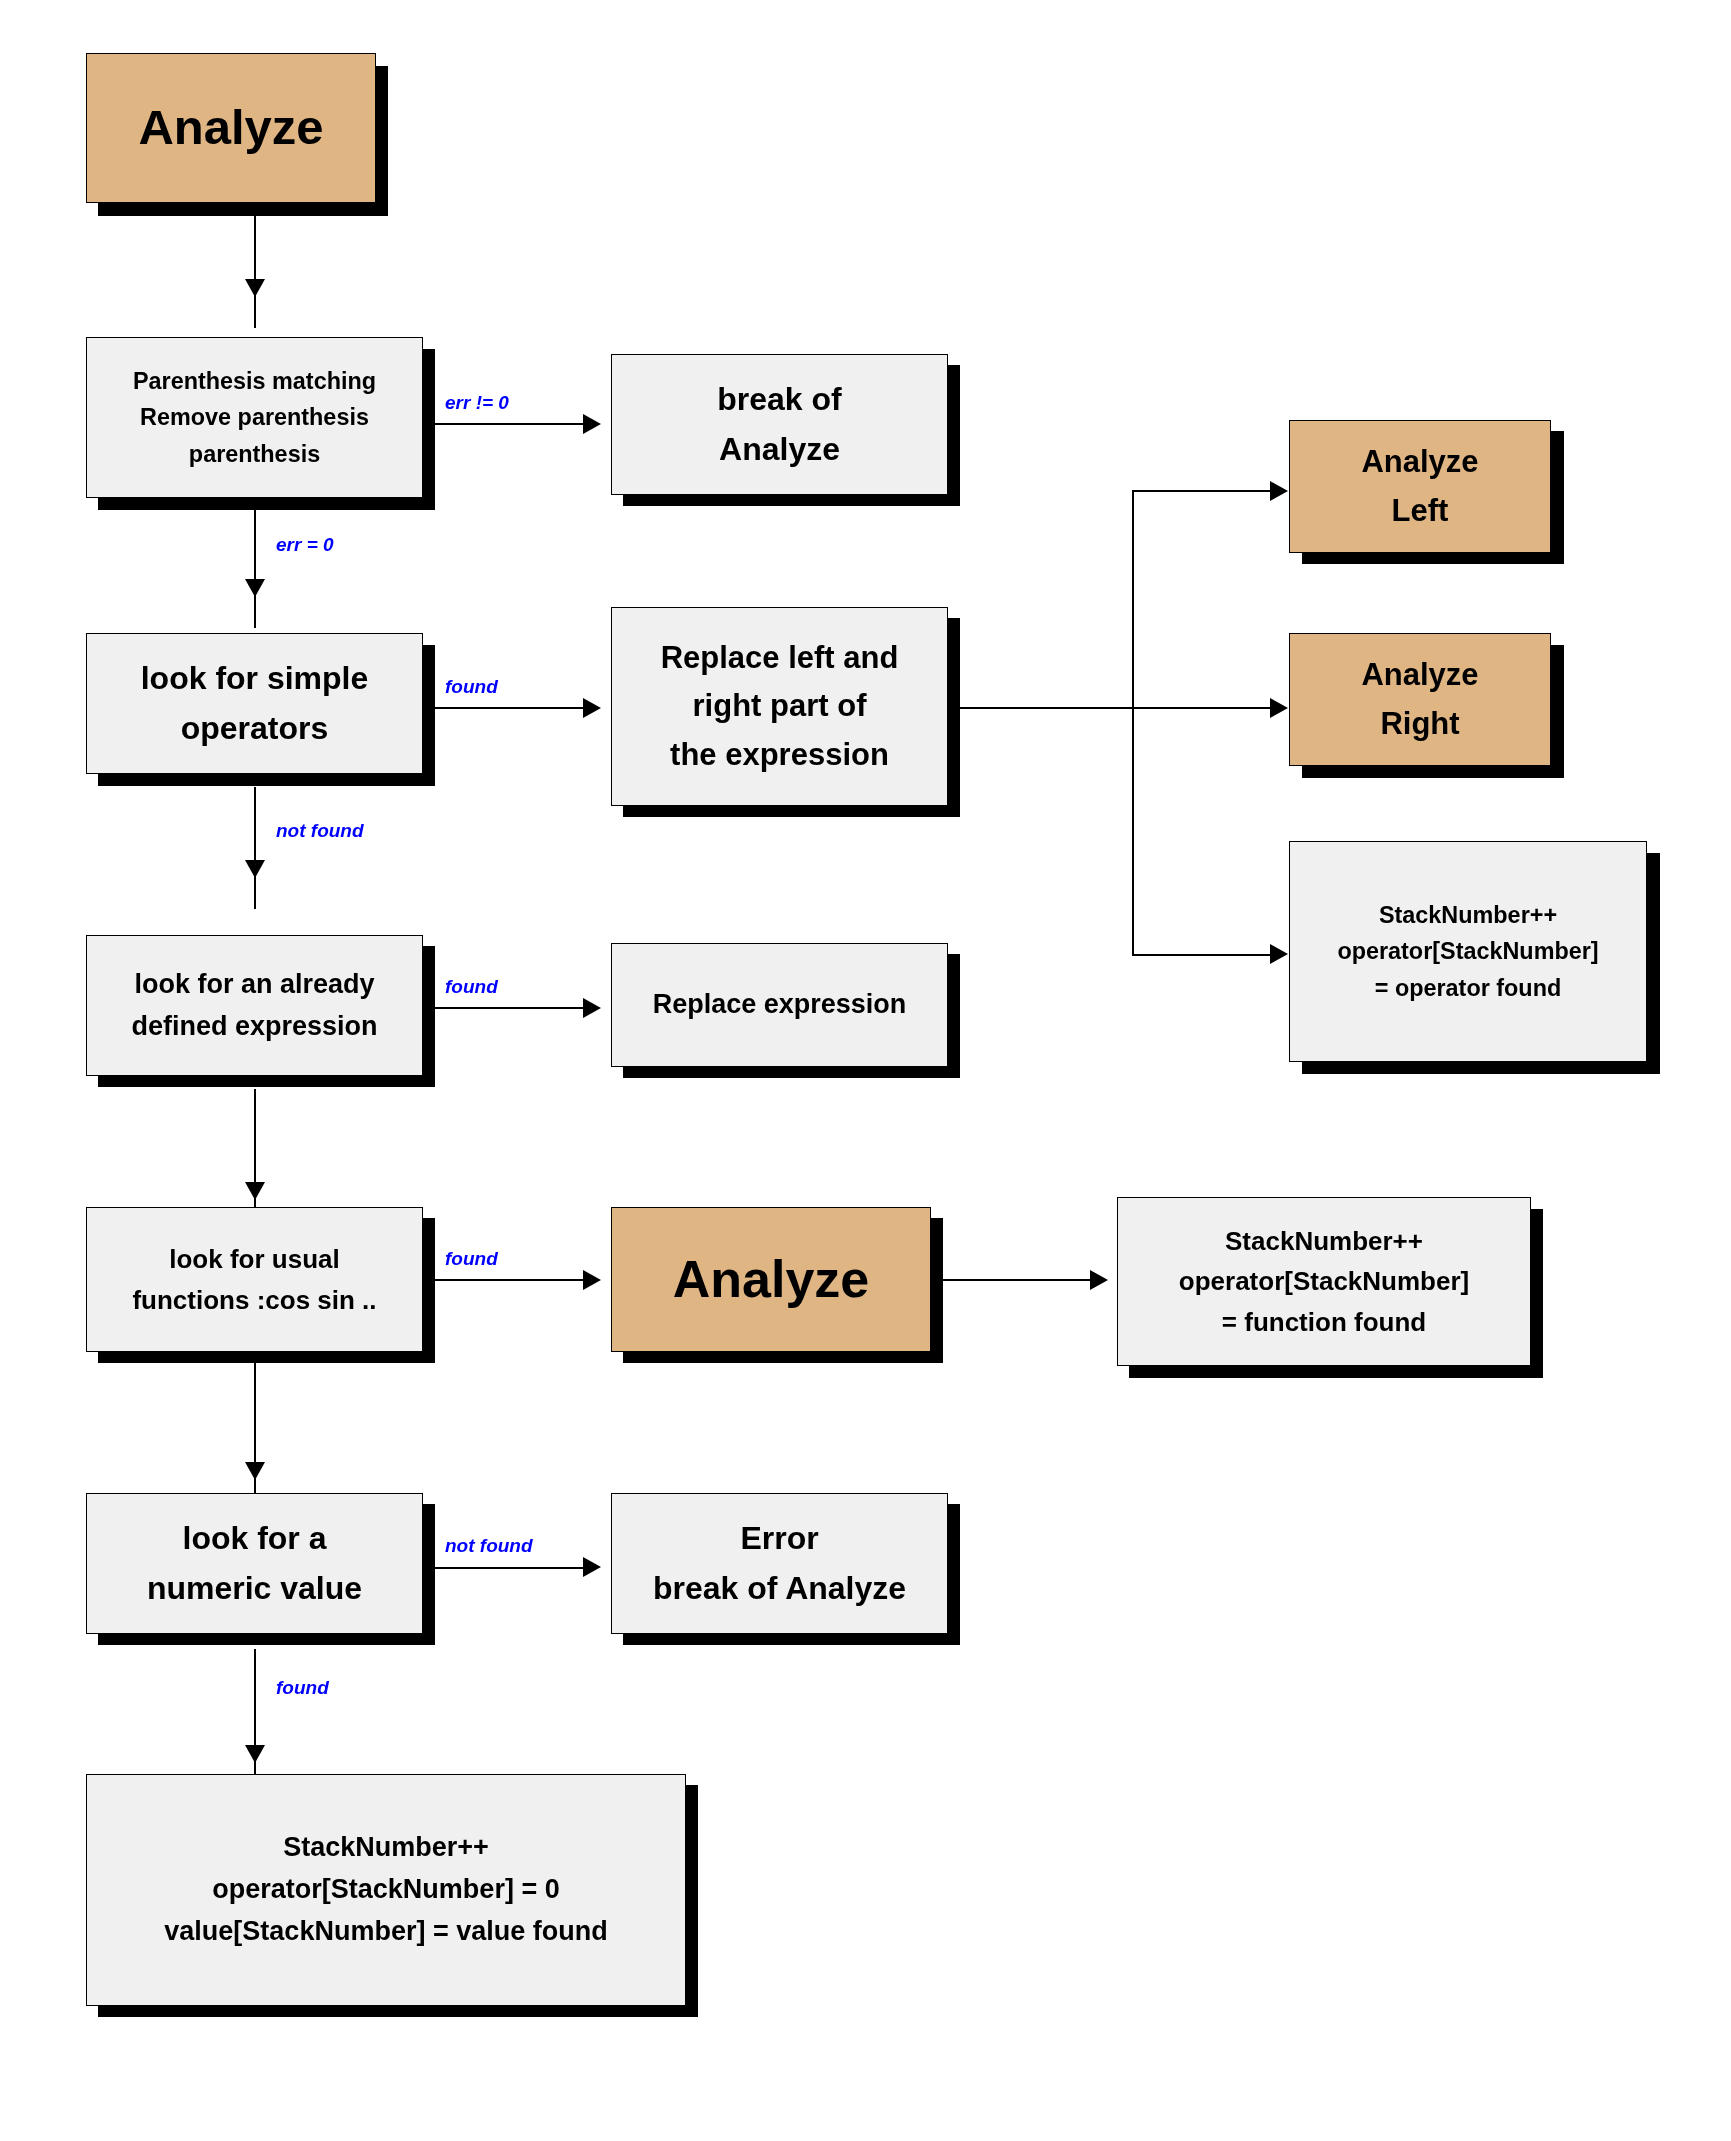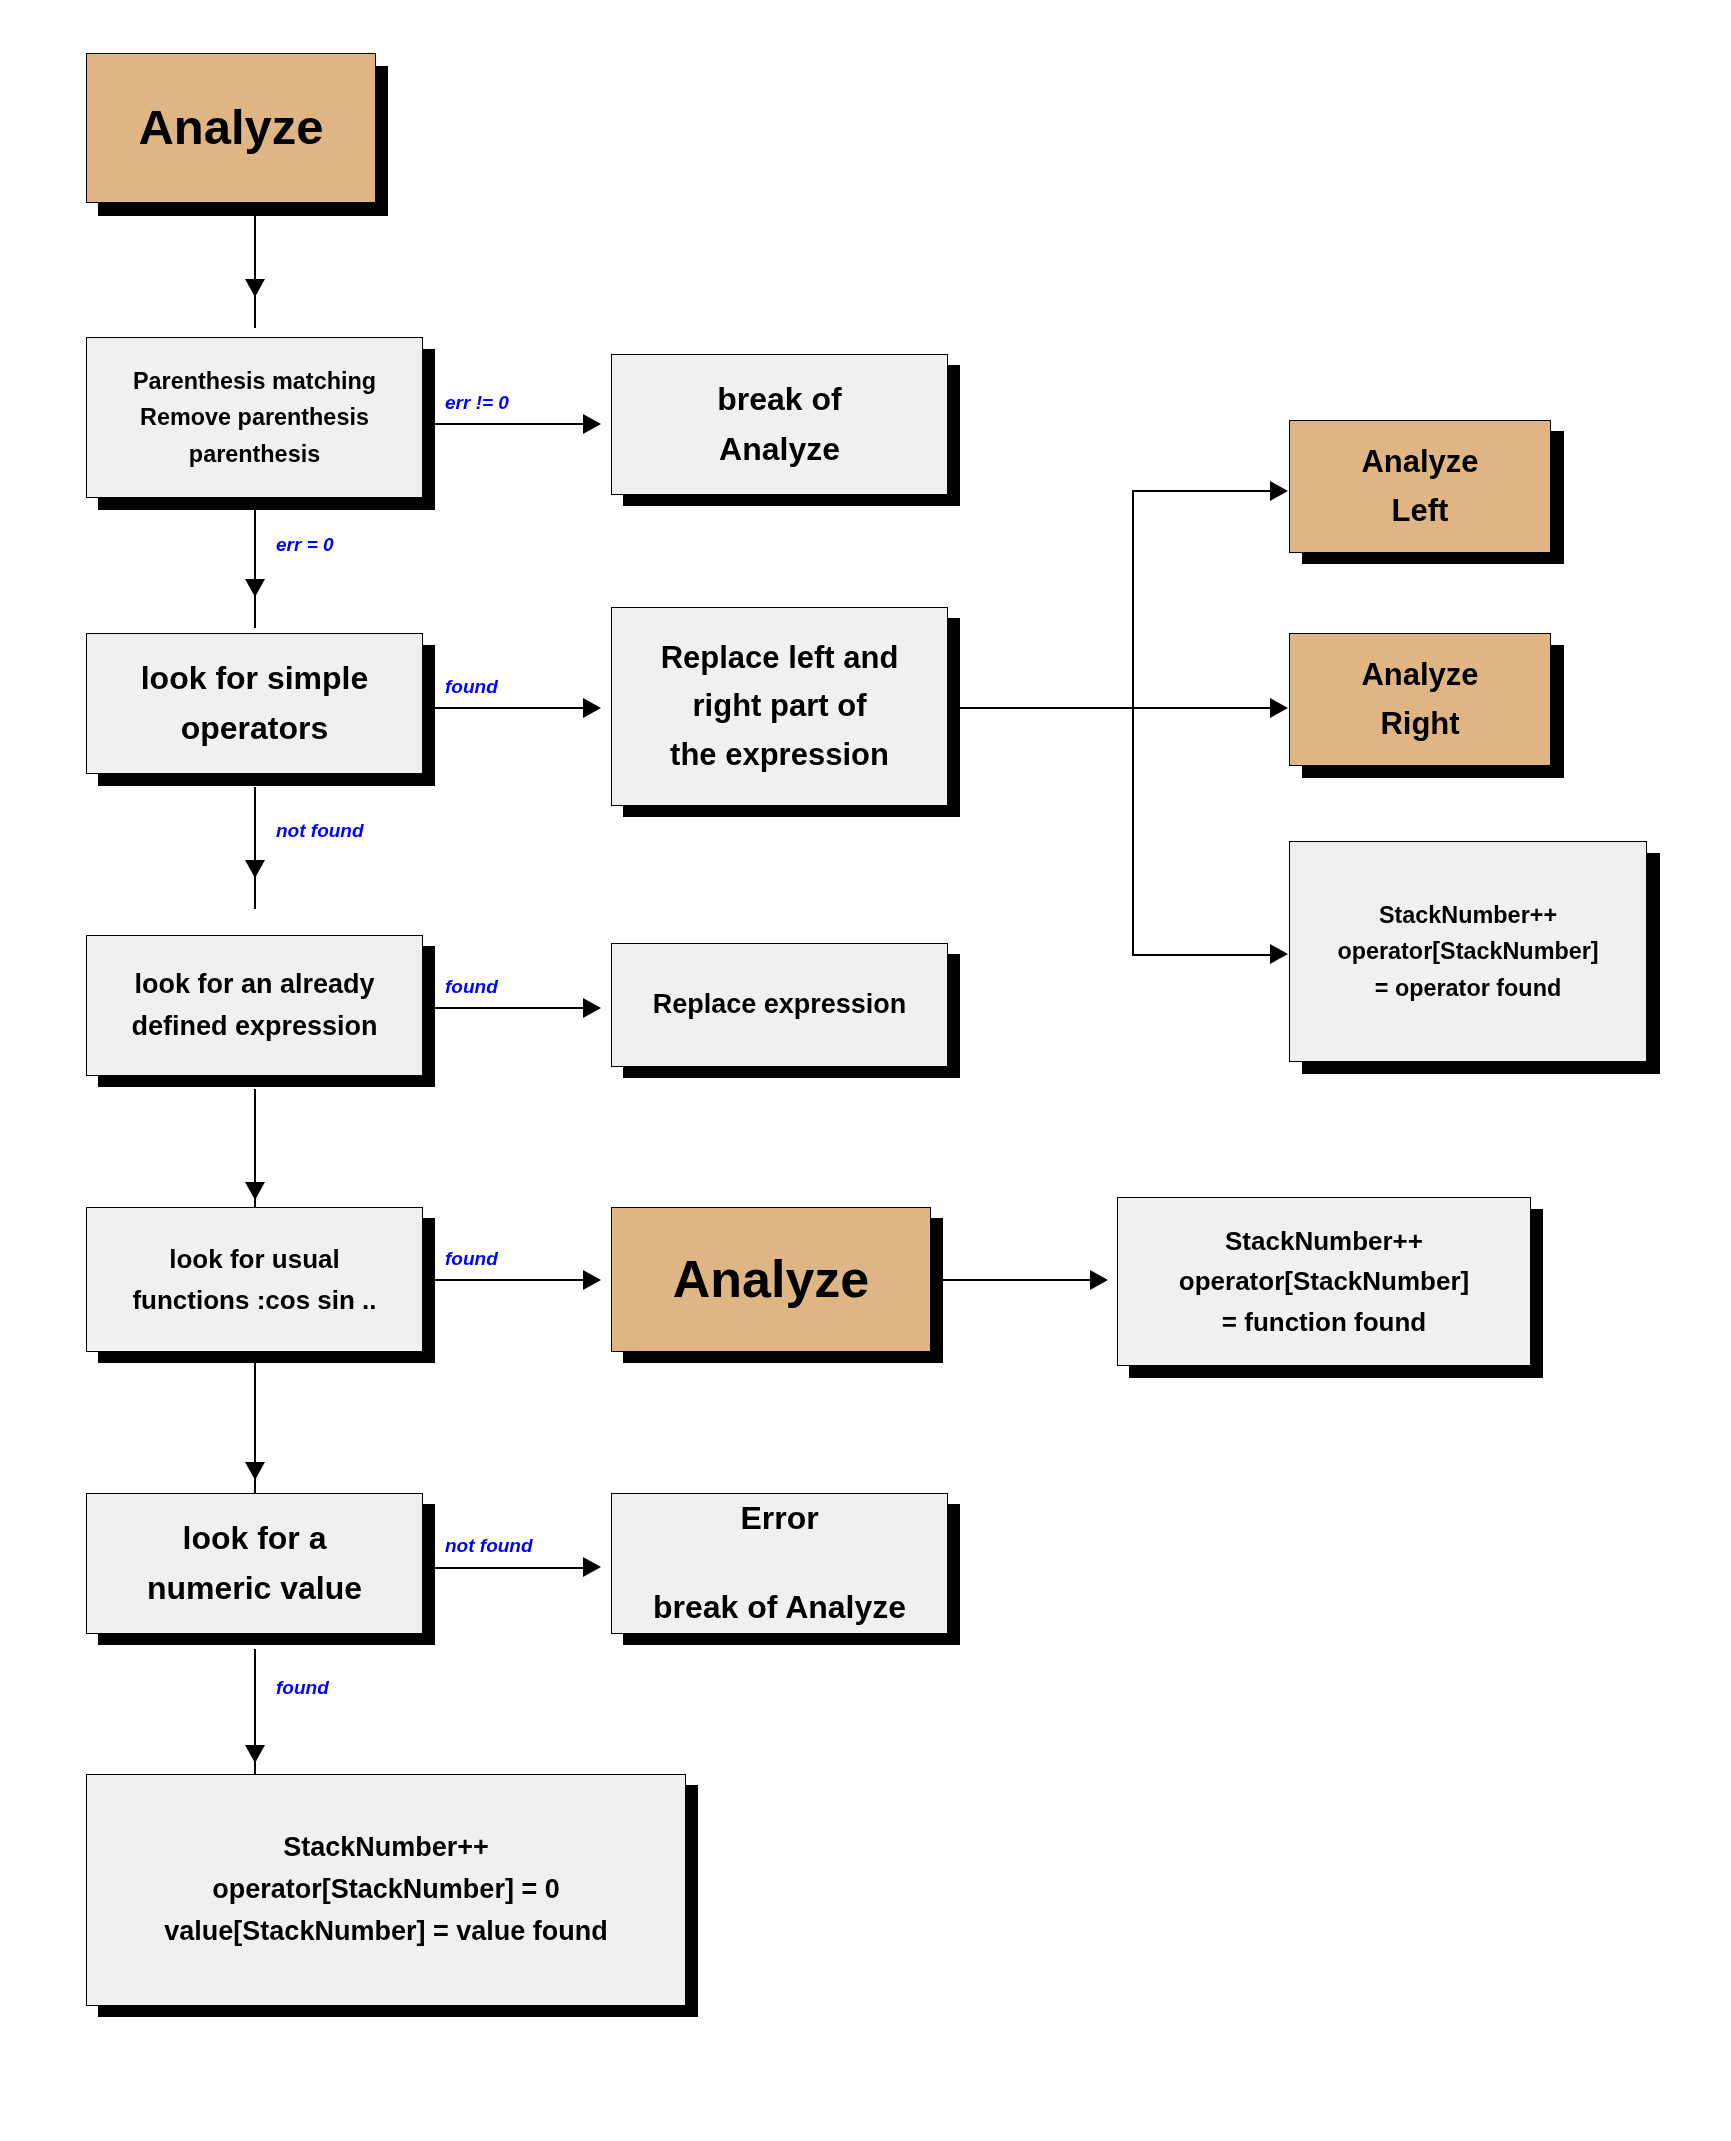--- a/index.html
+++ b/index.html
@@ -169,21 +169,21 @@
     <span class="ln">StackNumber++</span>
     <span class="ln">operator[StackNumber]</span>
     <span class="ln">= function found</span>
   </div>
 
   <div class="node" style="left:86px;top:1493px;width:337px;height:141px;font-size:32px;">
     <span class="ln">look for a</span>
     <span class="ln">numeric value</span>
   </div>
 
-  <div class="node" style="left:611px;top:1493px;width:337px;height:141px;font-size:32px;justify-content:space-between;">
+  <div class="node" style="left:611px;top:1493px;width:337px;height:141px;font-size:32px;">
     <span class="ln">Error</span>
     <span class="ln">break of Analyze</span>
   </div>
 
   <div class="node" style="left:86px;top:1774px;width:600px;height:232px;font-size:27px;">
     <span class="ln">StackNumber++</span>
     <span class="ln">operator[StackNumber] = 0</span>
     <span class="ln">value[StackNumber] = value found</span>
   </div>
 

